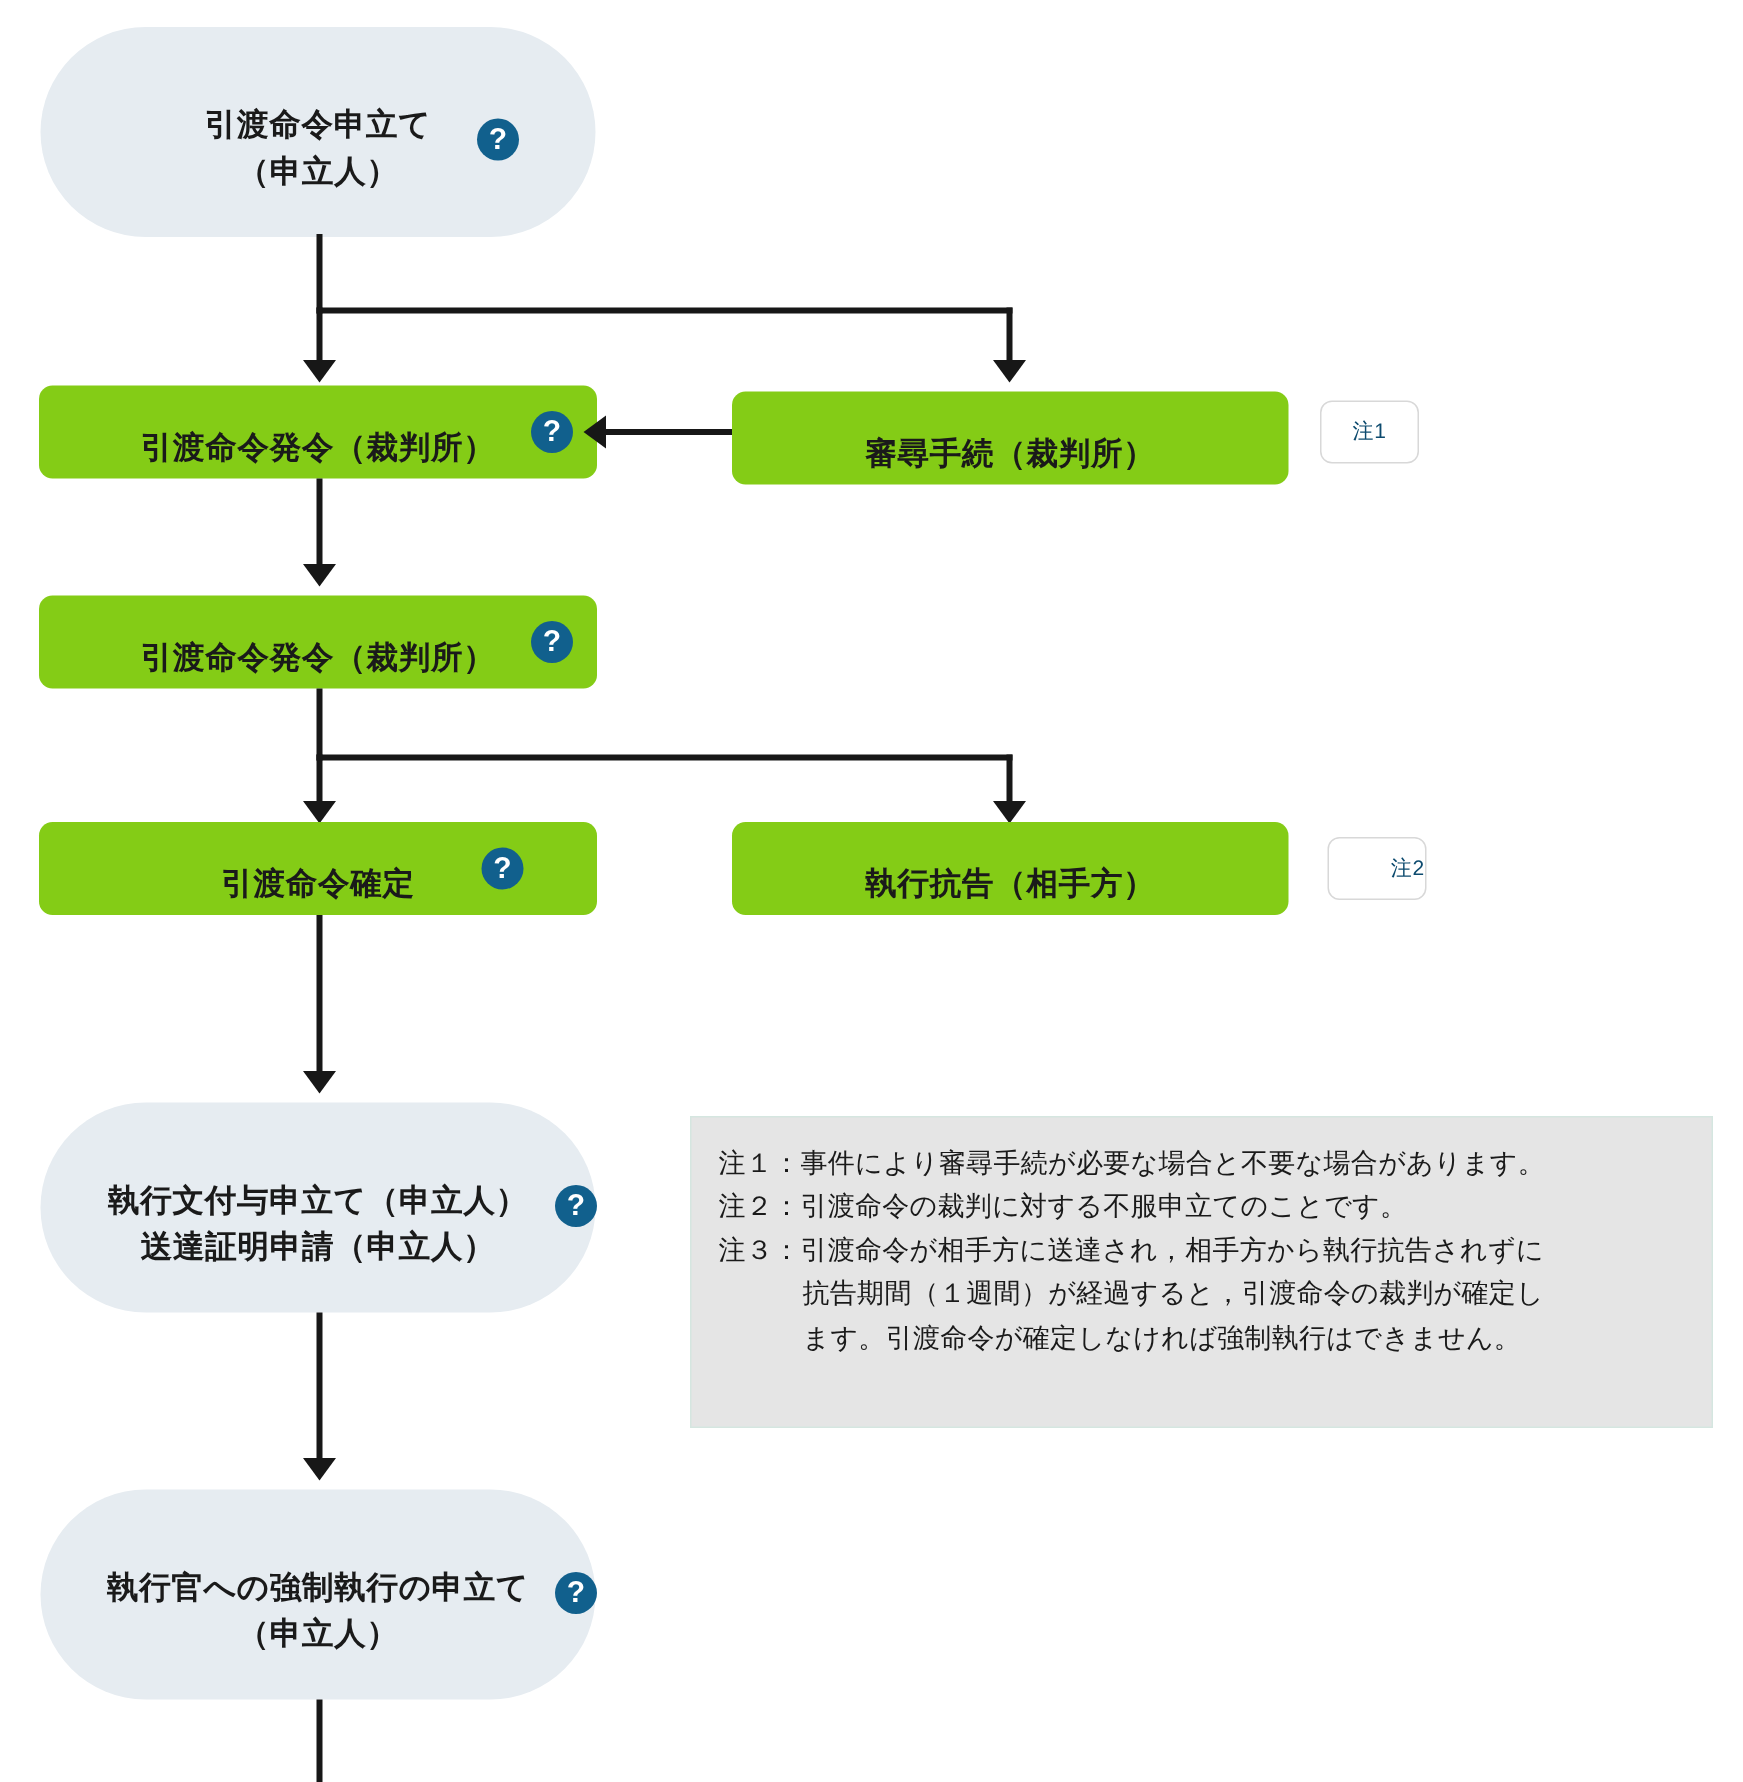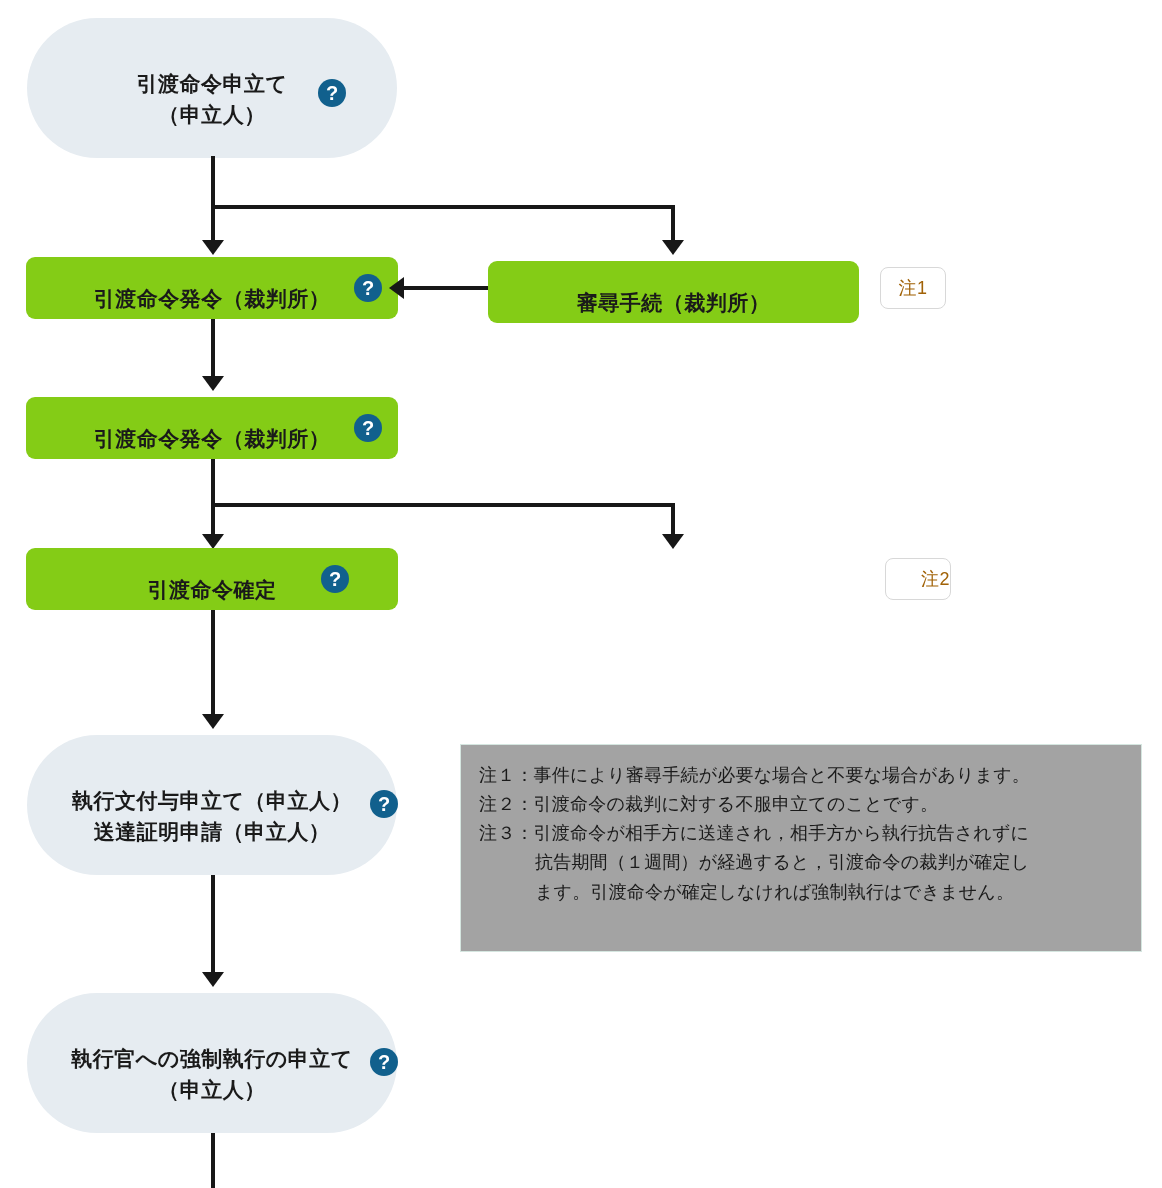--- a/index.html
+++ b/index.html
@@ -64,22 +64,22 @@
     user-select: none;
   }
 
   
   .note-chip {
     position: absolute;
     box-sizing: border-box;
     border: 1px solid #d8d8d8;
     border-radius: 8px;
     background: #ffffff;
-    color: #a16207;
-    font-size: 18px;
+    color: #0c4a6e;
+    font-size: 14px;
     display: flex;
     align-items: center;
     justify-content: center;
     letter-spacing: 0.5px;
   }
 
   
   .conn-v {
     position: absolute;
     width: 4px;
@@ -109,21 +109,21 @@
 
   
   #notes-panel {
     position: absolute;
     left: 460px;
     top: 744px;
     width: 682px;
     height: 208px;
     box-sizing: border-box;
     border: 1px solid #d5e6e0;
-    background: #a3a3a3;
+    background: #e5e5e5;
     padding: 16px 18px 10px 18px;
   }
   .note-line {
     font-size: 18px;
     line-height: 1.62;
     color: #1a1a1a;
     letter-spacing: 0.2px;
     display: flex;
   }
   .note-key {
@@ -184,20 +184,23 @@
   <div class="conn-v" style="left:211px; top:503px; height:40px;"></div>
   <div class="arrow-down" style="left:202px; top:534px;"></div>
   <div class="conn-v" style="left:671px; top:503px; height:40px;"></div>
   <div class="arrow-down" style="left:662px; top:534px;"></div>
 
   <div class="node node-rect" style="left:26px; top:548px; width:372px; height:62px;">
     <span class="node-label">引渡命令確定</span>
   </div>
   <div class="help-icon" style="left:321px; top:565px;">?</div>
 
+  <div class="node node-rect" style="left:488px; top:548px; width:371px; height:62px;">
+    <span class="node-label">執行抗告（相手方）</span>
+  </div>
 
   <div class="note-chip" style="left:885px; top:558px; width:66px; height:42px;justify-content:flex-end;">
     <span>注2</span>
   </div>
 
   <div class="conn-v" style="left:211px; top:610px; height:114px;"></div>
   <div class="arrow-down" style="left:202px; top:714px;"></div>
 
   <div class="node node-pill" style="left:27px; top:735px; width:370px; height:140px;">
     <span class="node-label">執行文付与申立て（申立人）

